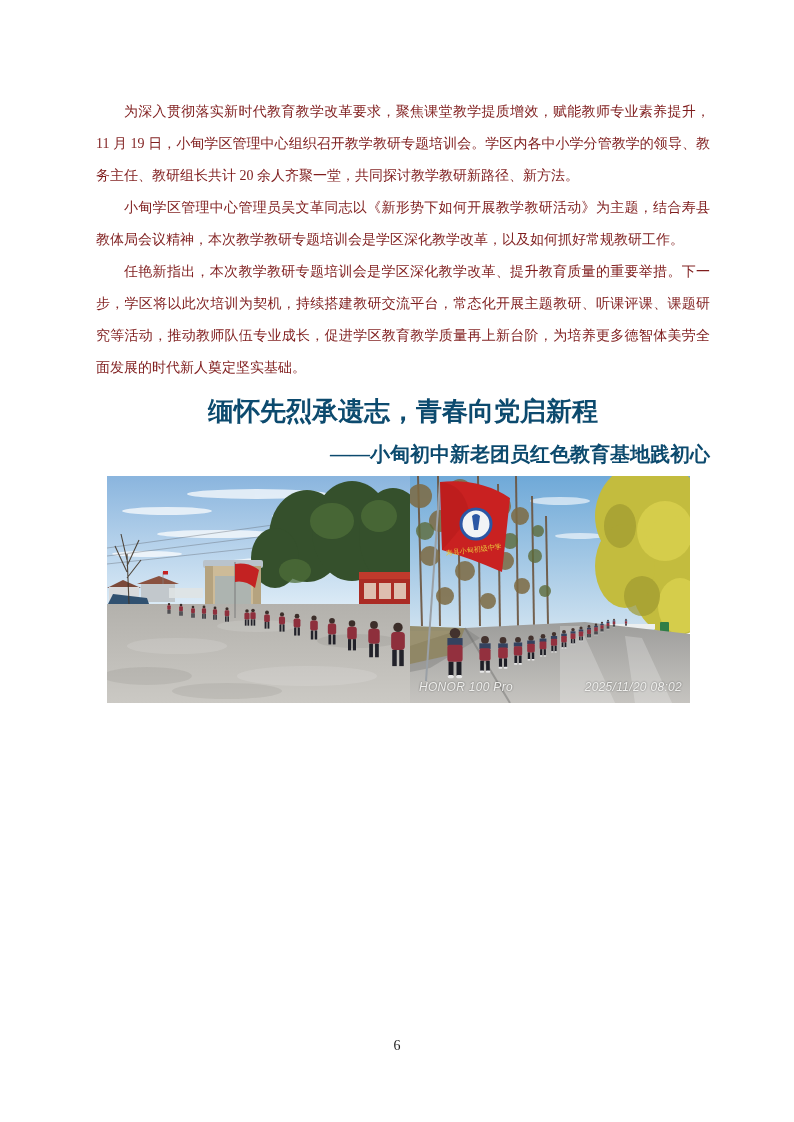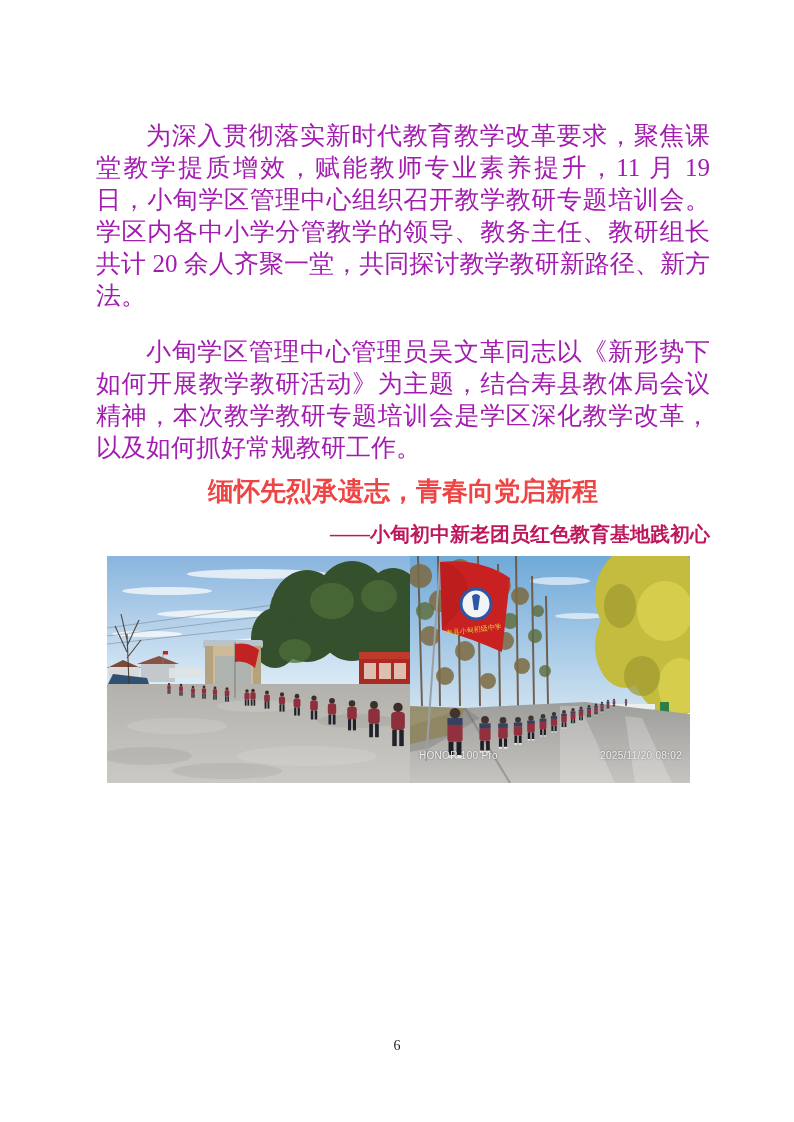--- a/index.html
+++ b/index.html
@@ -4,66 +4,66 @@
 <style>
   * { margin:0; padding:0; box-sizing:border-box; }
   html,body { background:#e8e8e8; }
   .page {
     position:relative; width:794px; height:1122px; margin:0 auto;
     background:#ffffff; overflow:hidden;
     font-family:"Liberation Serif","DejaVu Serif",serif;
   }
   .content { position:absolute; left:96px; top:96px; width:614px; }
   p.body {
-    font-size:25px; line-height:32px; text-align:justify; text-indent:2em;
-    color:#a21caf;
-    margin-top:24px;
+    font-size:14px; line-height:32px; text-align:justify; text-indent:2em;
+    color:#7f1d1d;
   }
   .title {
     font-family:"Liberation Sans","DejaVu Sans",sans-serif;
     font-weight:bold; font-size:26px; line-height:34px;
     text-align:center; margin-top:10px; color:#c00000;
   }
   .subtitle {
     font-weight:bold; font-size:20px; line-height:28px;
     text-align:right; margin-top:12px; color:#9e2a2a;
   }
   .p-after-subtitle { margin-top:8px; }
   .photos { display:flex; margin:8px 0 0 11px; width:583px; height:227px; }
   figure.photo { position:relative; flex:none; overflow:hidden; }
   .photo-left { width:303px; }
   .photo-right { width:280px; }
   figure.photo svg { display:block; width:100%; height:100%; }
   .wm {
-    position:absolute; bottom:22px; color:#f2f2f0;
+    position:absolute; bottom:9px; color:#f2f2f0;
     font-family:"Liberation Sans","DejaVu Sans",sans-serif;
-    font-size:10px; opacity:.95; text-shadow:0 0 2px rgba(0,0,0,.55);
-    letter-spacing:.3px; white-space:nowrap;
+    font-size:12px; opacity:.95; text-shadow:0 0 2px rgba(0,0,0,.55);
+    letter-spacing:.3px; white-space:nowrap;font-style:italic;
   }
   .wm-left { left:9px; }
   .wm-right { right:8px;text-align:right; }
   .page-number {
     position:absolute; top:1038px; left:0; width:100%;
     text-align:center; font-size:14px; color:#222222;
   }
 </style>
 </head>
 <body>
 
 <div class="page">
   <div class="content">
 
     <section>
       <p class="body">为深入贯彻落实新时代教育教学改革要求，聚焦课堂教学提质增效，赋能教师专业素养提升，11 月 19 日，小甸学区管理中心组织召开教学教研专题培训会。学区内各中小学分管教学的领导、教务主任、教研组长共计 20 余人齐聚一堂，共同探讨教学教研新路径、新方法。</p>
       <p class="body">小甸学区管理中心管理员吴文革同志以《新形势下如何开展教学教研活动》为主题，结合寿县教体局会议精神，本次教学教研专题培训会是学区深化教学改革，以及如何抓好常规教研工作。</p>
+      <p class="body">任艳新指出，本次教学教研专题培训会是学区深化教学改革、提升教育质量的重要举措。下一步，学区将以此次培训为契机，持续搭建教研交流平台，常态化开展主题教研、听课评课、课题研究等活动，推动教师队伍专业成长，促进学区教育教学质量再上新台阶，为培养更多德智体美劳全面发展的时代新人奠定坚实基础。</p>
     </section>
 
     <section>
-      <h1 class="title" style="color: #ef4444;">缅怀先烈承遗志，青春向党启新程</h1>
-      <p class="subtitle" style="color: #be185d;">——小甸初中新老团员红色教育基地践初心</p>
+      <h1 class="title" style="color: #0c4a6e;">缅怀先烈承遗志，青春向党启新程</h1>
+      <p class="subtitle" style="color: #0c4a6e;">——小甸初中新老团员红色教育基地践初心</p>
 
       <div class="photos">
 
         <figure class="photo photo-left">
           <svg viewBox="0 0 303 227">
             <defs>
               <linearGradient id="skyL" x1="0" y1="0" x2="0" y2="1">
                 <stop offset="0" stop-color="#8ab5de"></stop>
                   <stop offset="1" stop-color="#dcebf6"></stop>
               </linearGradient>

